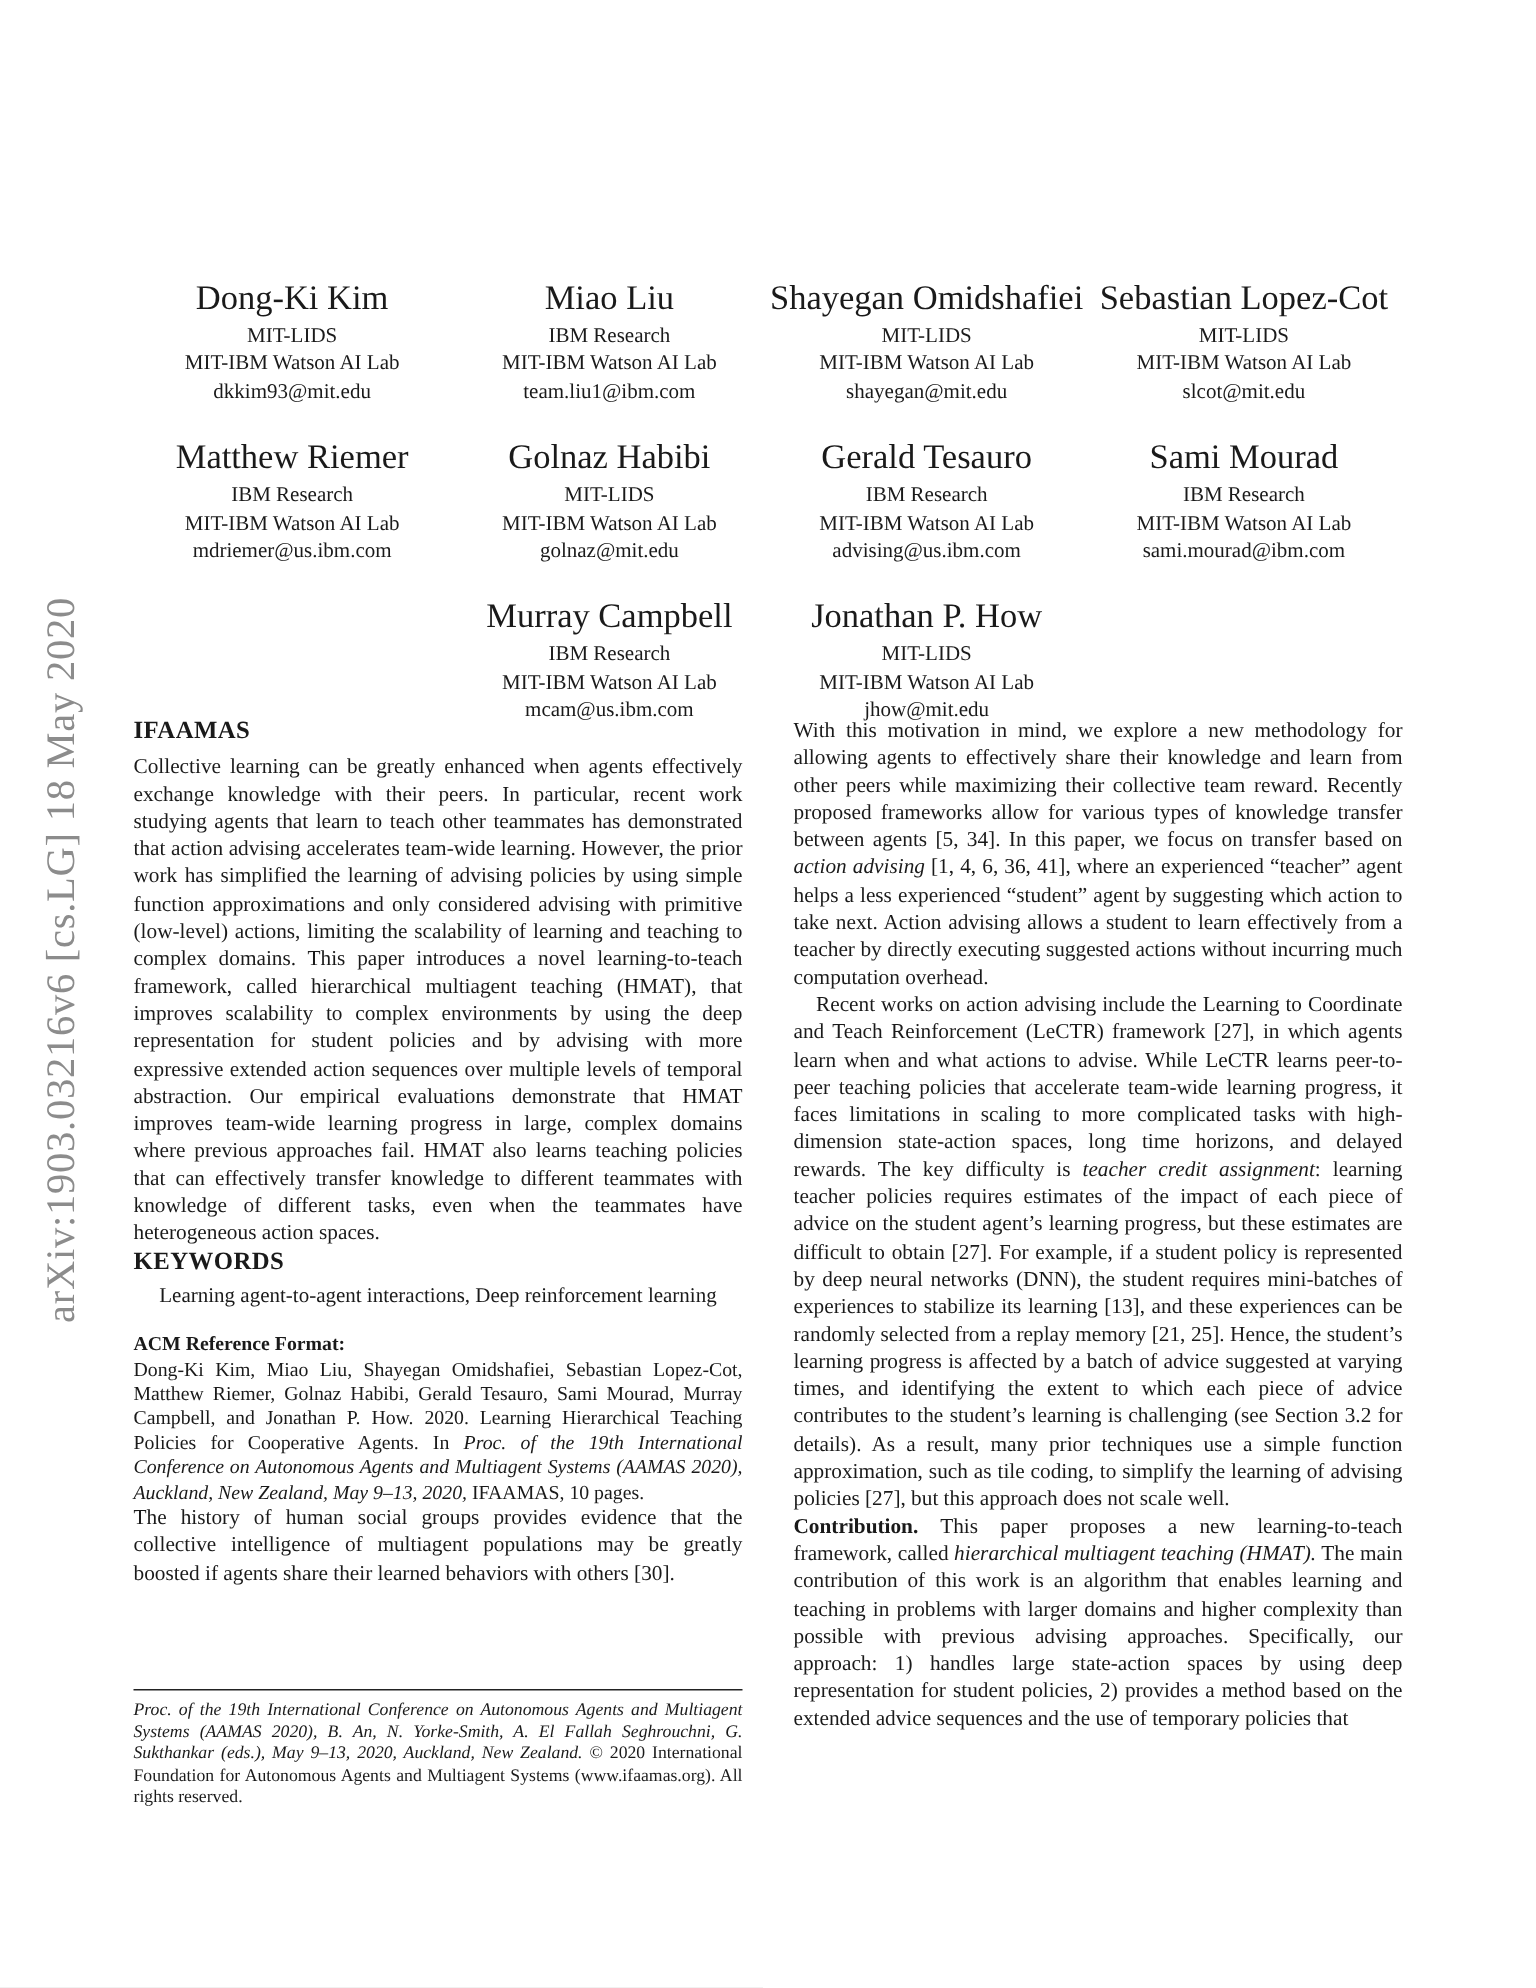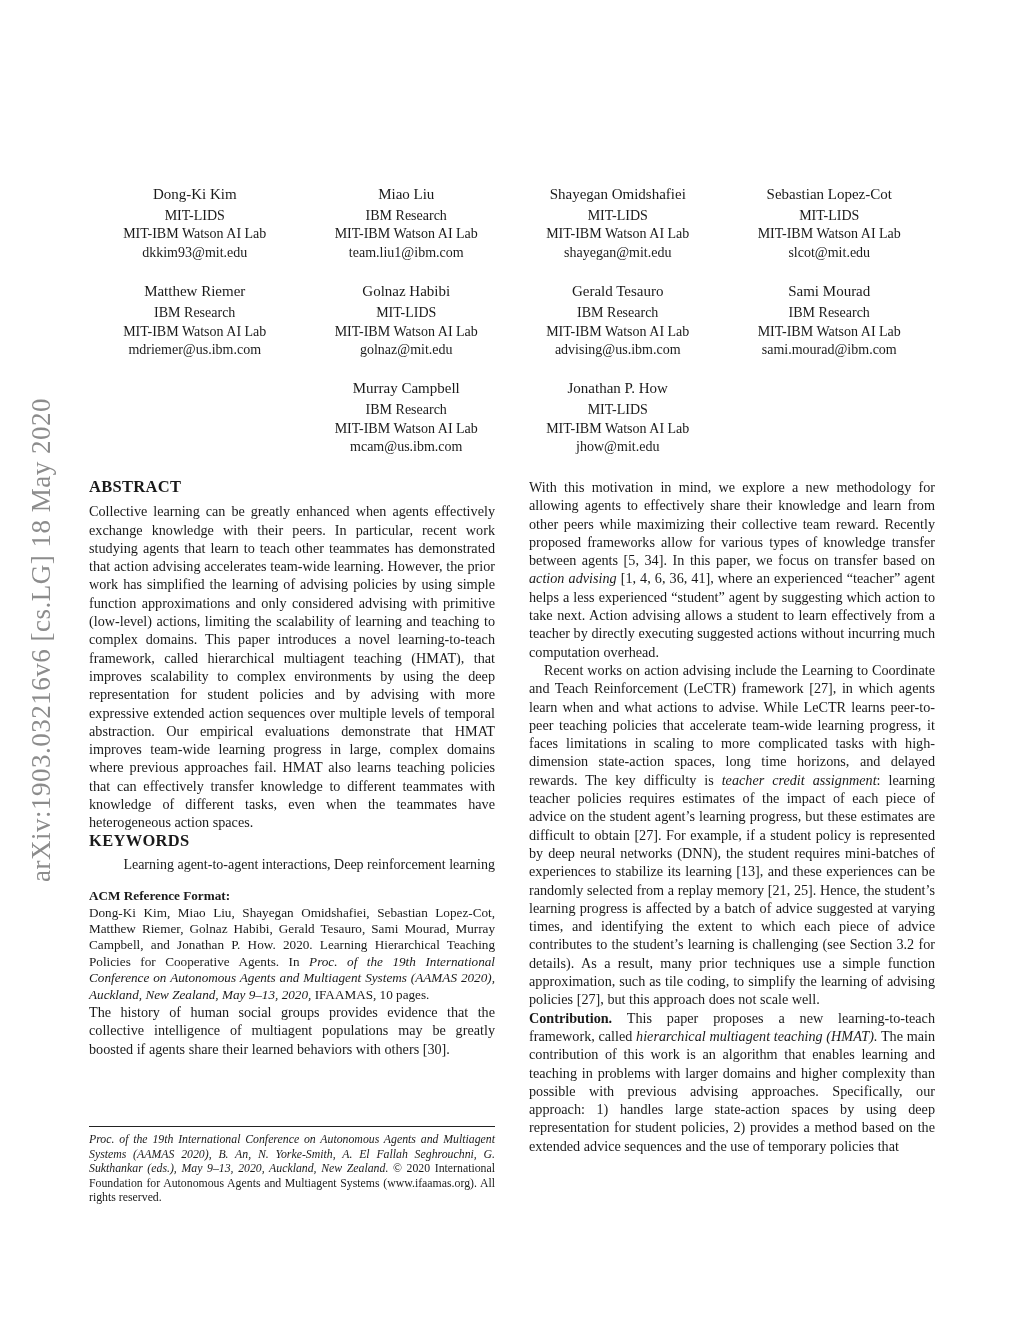--- a/index.html
+++ b/index.html
@@ -21,38 +21,38 @@
   .title {
     position:absolute; top:136px; left:0; width:100%;
     text-align:center; font-size:27px; font-weight:700;
     margin:0; letter-spacing:0.2px;
   }
   .authors {
     position:absolute; top:186px; left:89px; width:846px;
     display:grid; grid-template-columns:repeat(4,1fr); row-gap:21px;
   }
   .author { text-align:center; }
-  .a-name { font-size:15px; margin-bottom:4px; }
+  .a-name { font-size:23px; margin-bottom:4px; }
   .a-line { font-size:14px; line-height:18.4px; }
   .pos-c2 { grid-column:2; }
   .pos-c3 { grid-column:3; }
   .col {
     position:absolute; top:478px; width:406px;
     text-align:justify; font-size:14.2px; line-height:18.3px;
     hyphens:auto; -webkit-hyphens:auto;
   }
   .col-left  { left:89px; }
   .col-right { left:529px; }
   h2.sec {
     font-size:16.5px; font-weight:700; text-align:left;
     margin:0 0 6px 0; letter-spacing:0.3px;
   }
   .mt { margin-top:17px; }
   p.body { margin:0;font-family:Liberation Serif, serif; }
-  .keywords-line { margin:0; text-align:right; font-size:14px; white-space:nowrap; }
+  .keywords-line { margin:0; text-align:center; font-size:14px; white-space:nowrap; }
   .acm { margin:14px 0 0 0; font-size:13.2px; line-height:16.4px; }
   .acm .head { display:block; text-align:left; font-weight:700; }
   .intro-h { font-size:17.5px; font-weight:700; text-align:left; margin:20px 0 6px 0; }
   .intro-h .num { display:inline-block; margin-right:17px; }
   .indent { text-indent:15px; }
   .run-i { font-style:italic; }
   .run-b { font-weight:700; }
   .footnote {
     position:absolute; left:89px; top:1126px; width:406px;
     border-top:1px solid #222; padding-top:5px;
@@ -127,21 +127,21 @@
     </div>
     <div class="author pos-c3">
       <div class="a-name">Jonathan P. How</div>
       <div class="a-line">MIT-LIDS</div>
       <div class="a-line">MIT-IBM Watson AI Lab</div>
       <div class="a-line">jhow@mit.edu</div>
     </div>
   </div>
 
   <div class="col col-left">
-    <h2 class="sec">ABSTRACT</h2>
+    <h2 class="sec">IFAAMAS</h2>
     <p class="body">Collective learning can be greatly enhanced when agents effectively exchange knowledge with their peers. In particular, recent work studying agents that learn to teach other teammates has demonstrated that action advising accelerates team-wide learning. However, the prior work has simplified the learning of advising policies by using simple function approximations and only considered advising with primitive (low-level) actions, limiting the scalability of learning and teaching to complex domains. This paper introduces a novel learning-to-teach framework, called hierarchical multiagent teaching (HMAT), that improves scalability to complex environments by using the deep representation for student policies and by advising with more expressive extended action sequences over multiple levels of temporal abstraction. Our empirical evaluations demonstrate that HMAT improves team-wide learning progress in large, complex domains where previous approaches fail. HMAT also learns teaching policies that can effectively transfer knowledge to different teammates with knowledge of different tasks, even when the teammates have heterogeneous action spaces.</p>
 
     <h2 class="sec mt">KEYWORDS</h2>
     <p class="keywords-line">Learning agent-to-agent interactions, Deep reinforcement learning</p>
 
     <p class="acm"><span class="head">ACM Reference Format:</span><span>Dong-Ki Kim, Miao Liu, Shayegan Omidshafiei, Sebastian Lopez-Cot, Matthew Riemer, Golnaz Habibi, Gerald Tesauro, Sami Mourad, Murray Campbell, and Jonathan P. How. 2020. Learning Hierarchical Teaching Policies for Cooperative Agents. In </span><span class="run-i">Proc. of the 19th International Conference on Autonomous Agents and Multiagent Systems (AAMAS 2020), Auckland, New Zealand, May 9–13, 2020,</span><span> IFAAMAS, 10 pages.</span></p>
 
     <p class="body">The history of human social groups provides evidence that the collective intelligence of multiagent populations may be greatly boosted if agents share their learned behaviors with others [30].</p>
   </div>
 

